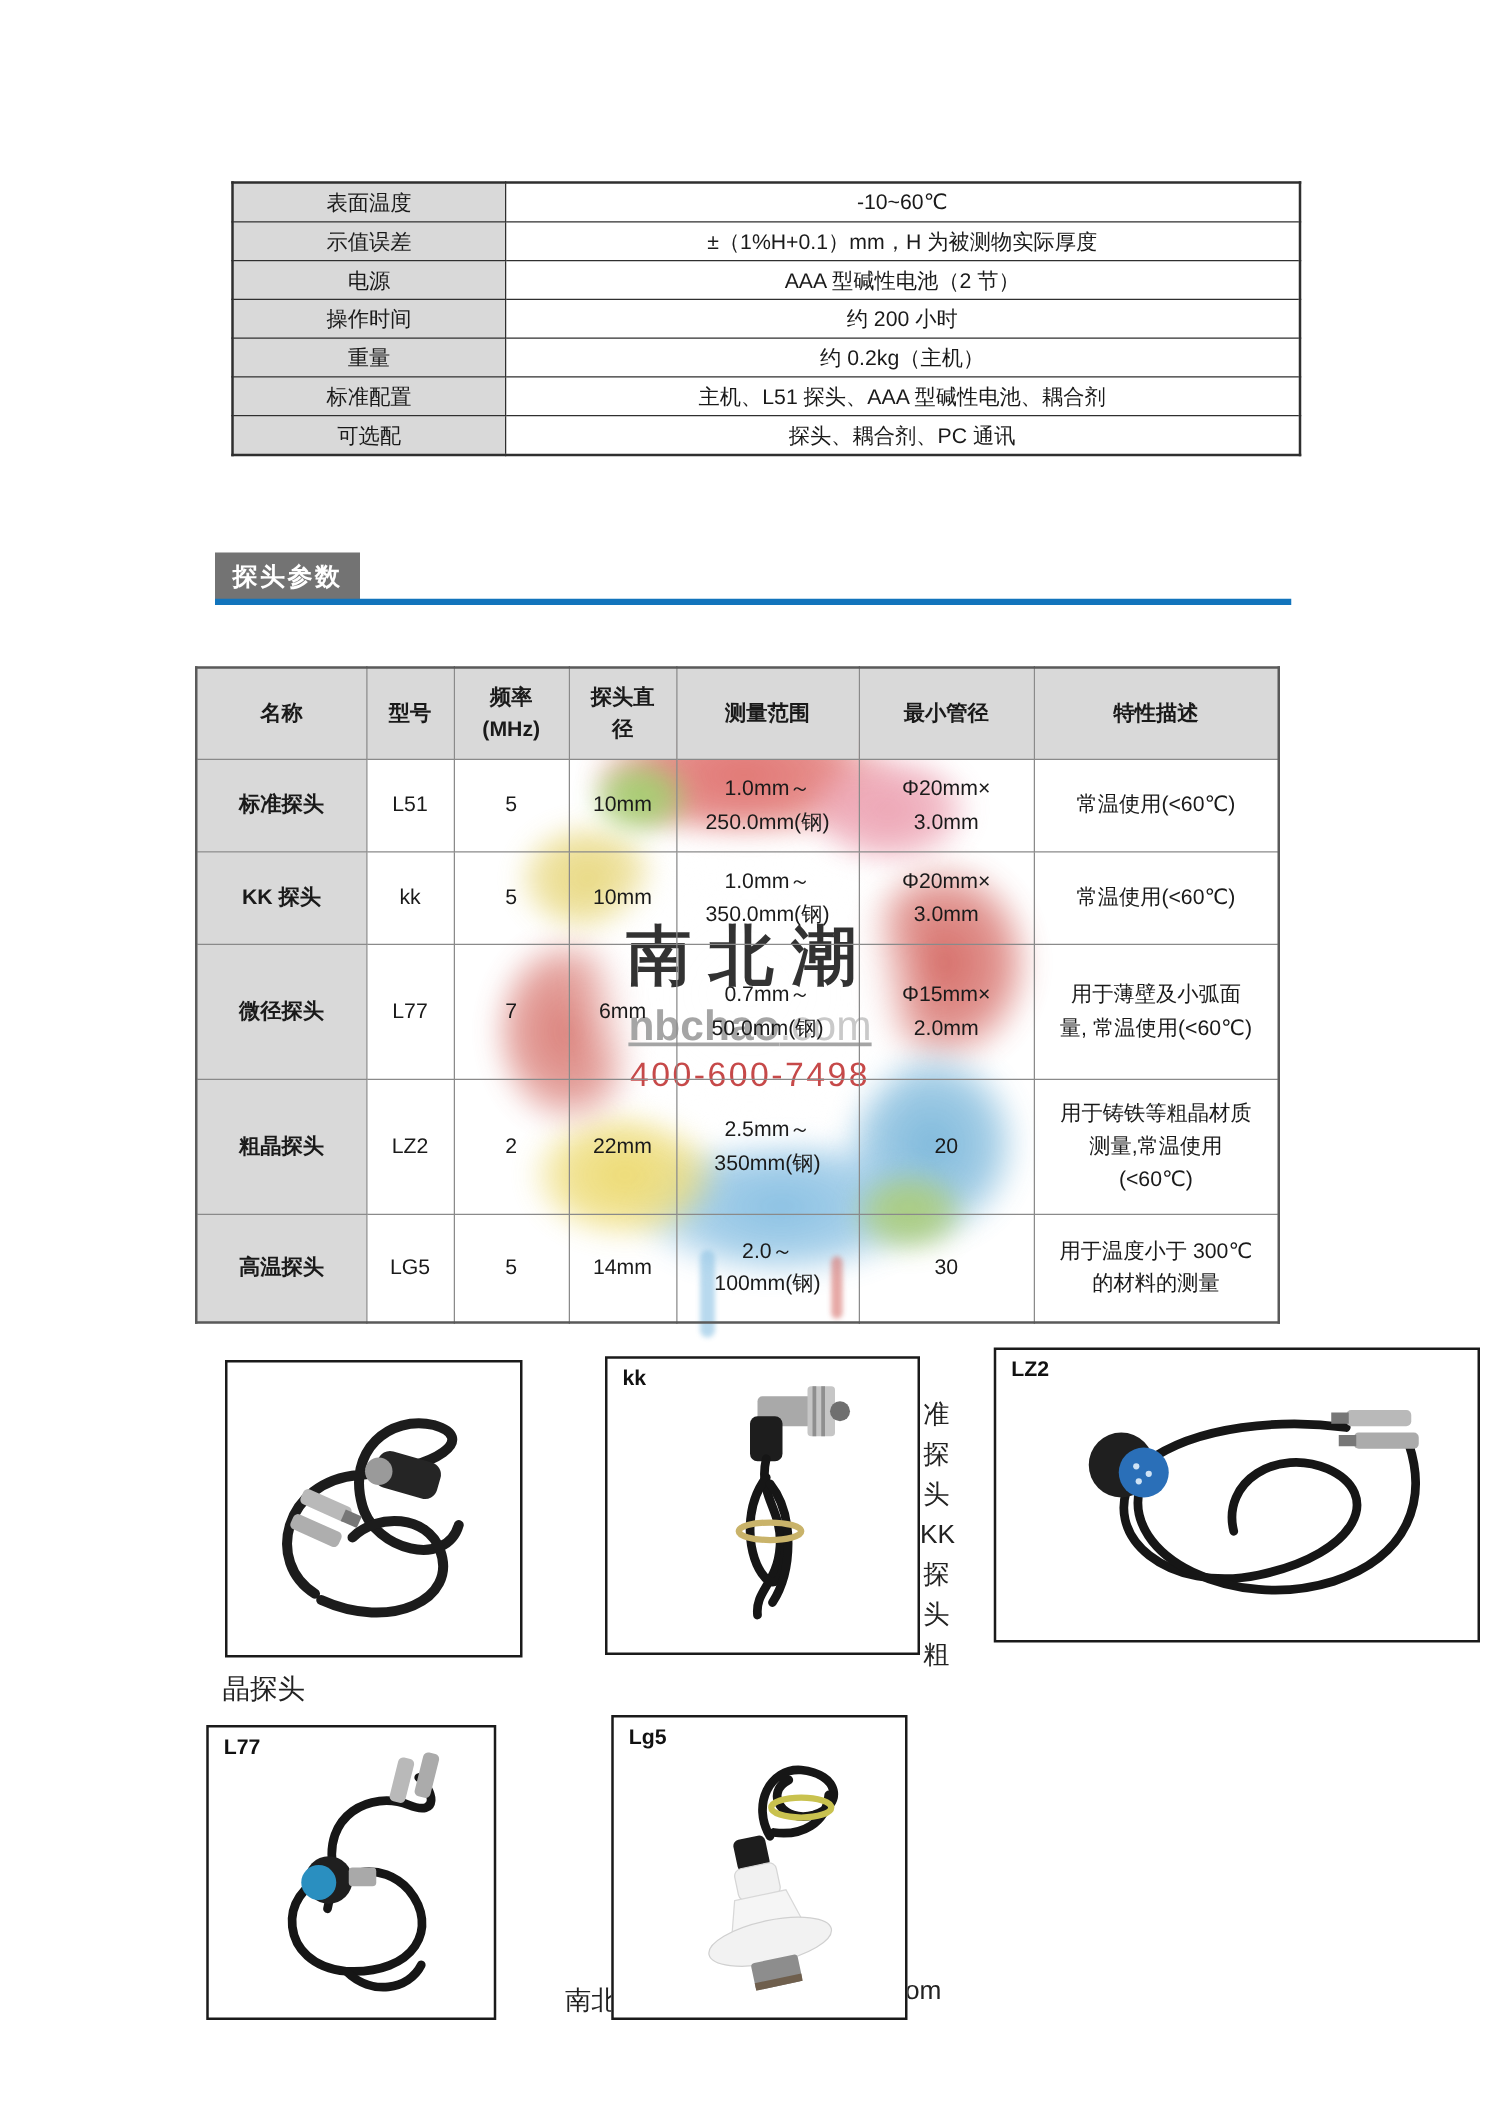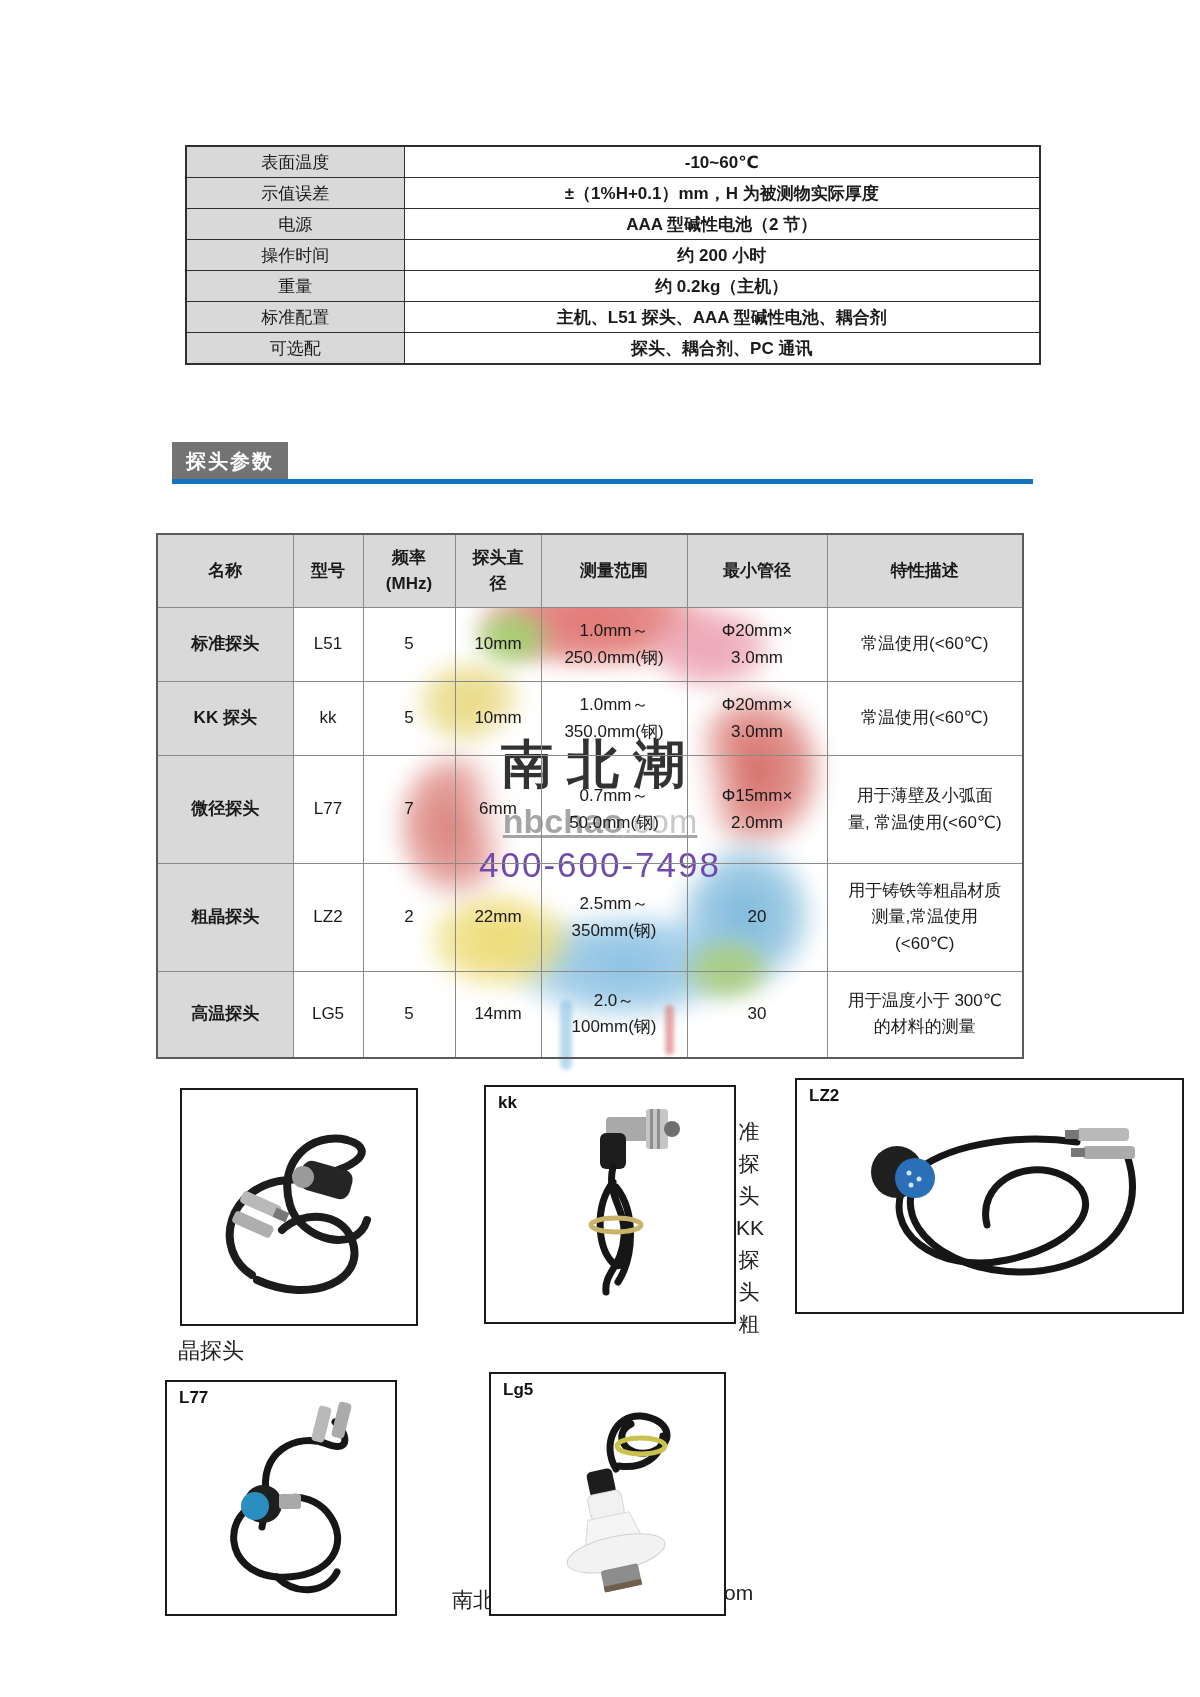--- a/index.html
+++ b/index.html
@@ -19,29 +19,29 @@
   .b-yellow2{left:60px;top:110px;width:120px;height:95px;background:radial-gradient(closest-side,#e3cf62,#e3cf62bb 60%,transparent);}
   .b-green1{left:120px;top:60px;width:85px;height:65px;background:radial-gradient(closest-side,#8bc34a,#8bc34abb 60%,transparent);}
   .b-green2{left:330px;top:390px;width:95px;height:70px;background:radial-gradient(closest-side,#96c05a,#96c05abb 60%,transparent);}
   .b-white{left:110px;top:120px;width:280px;height:260px;filter:blur(14px);background:radial-gradient(closest-side,#ffffff,#ffffffee 70%,transparent);}
   .drip1{position:absolute;left:210px;top:455px;width:12px;height:70px;border-radius:8px;background:#6db1dc99;filter:blur(2px);}
   .drip2{position:absolute;left:315px;top:460px;width:9px;height:50px;border-radius:8px;background:#cc4b4499;filter:blur(2px);}
   .wm-text{position:absolute;left:0;top:185px;width:500px;text-align:center;}
   .wm-brand{font-size:52px;font-weight:bold;letter-spacing:14px;color:#000000;text-shadow:0 0 2px #ffffff;}
   .wm-domain{font-size:34px;font-weight:bold;color:#8f8f8f;margin-top:2px;text-decoration:underline;}
   .wm-domain .sfx{color:#bcbcbc;font-weight:normal;}
-  .wm-phone{font-size:35px;color:#4c1d95;margin-top:4px;letter-spacing:2px;}
+  .wm-phone{font-size:27px;color:#b91c1c;margin-top:4px;letter-spacing:2px;}
 
   
   table{border-collapse:collapse;table-layout:fixed;}
   .spec-table{position:absolute;left:172px;top:145px;width:856px;z-index:2;background:transparent;
               border:2px solid #2f2f2f;margin-left:13px;}
   .spec-table td{border:1px solid #2f2f2f;height:30px;text-align:center;font-size:17px;padding:0 6px;}
   .spec-table td.lab{background:#d9d9d9;width:218px;}
-  .spec-table td.val{background:#ffffff;font-weight:bold;}
+  .spec-table td.val{background:#ffffff;}
 
   
   .sec-chip{position:absolute;left:172px;top:442px;z-index:2;background:#737373;color:#ffffff;
             font-size:20px;font-weight:bold;padding:6px 14px 7px 14px;letter-spacing:2px;}
   .sec-line{position:absolute;left:172px;top:479px;width:861px;height:5px;background:#1274bc;z-index:2;}
 
   
   .probe-table{position:absolute;left:156px;top:513px;width:866px;z-index:2;border:2px solid #5a5a5a;margin-top:20px;}
   .probe-table th,.probe-table td{border:1px solid #8a8a8a;text-align:center;font-size:17px;
         padding:2px 4px;white-space:pre-line;line-height:1.55;vertical-align:middle;}

